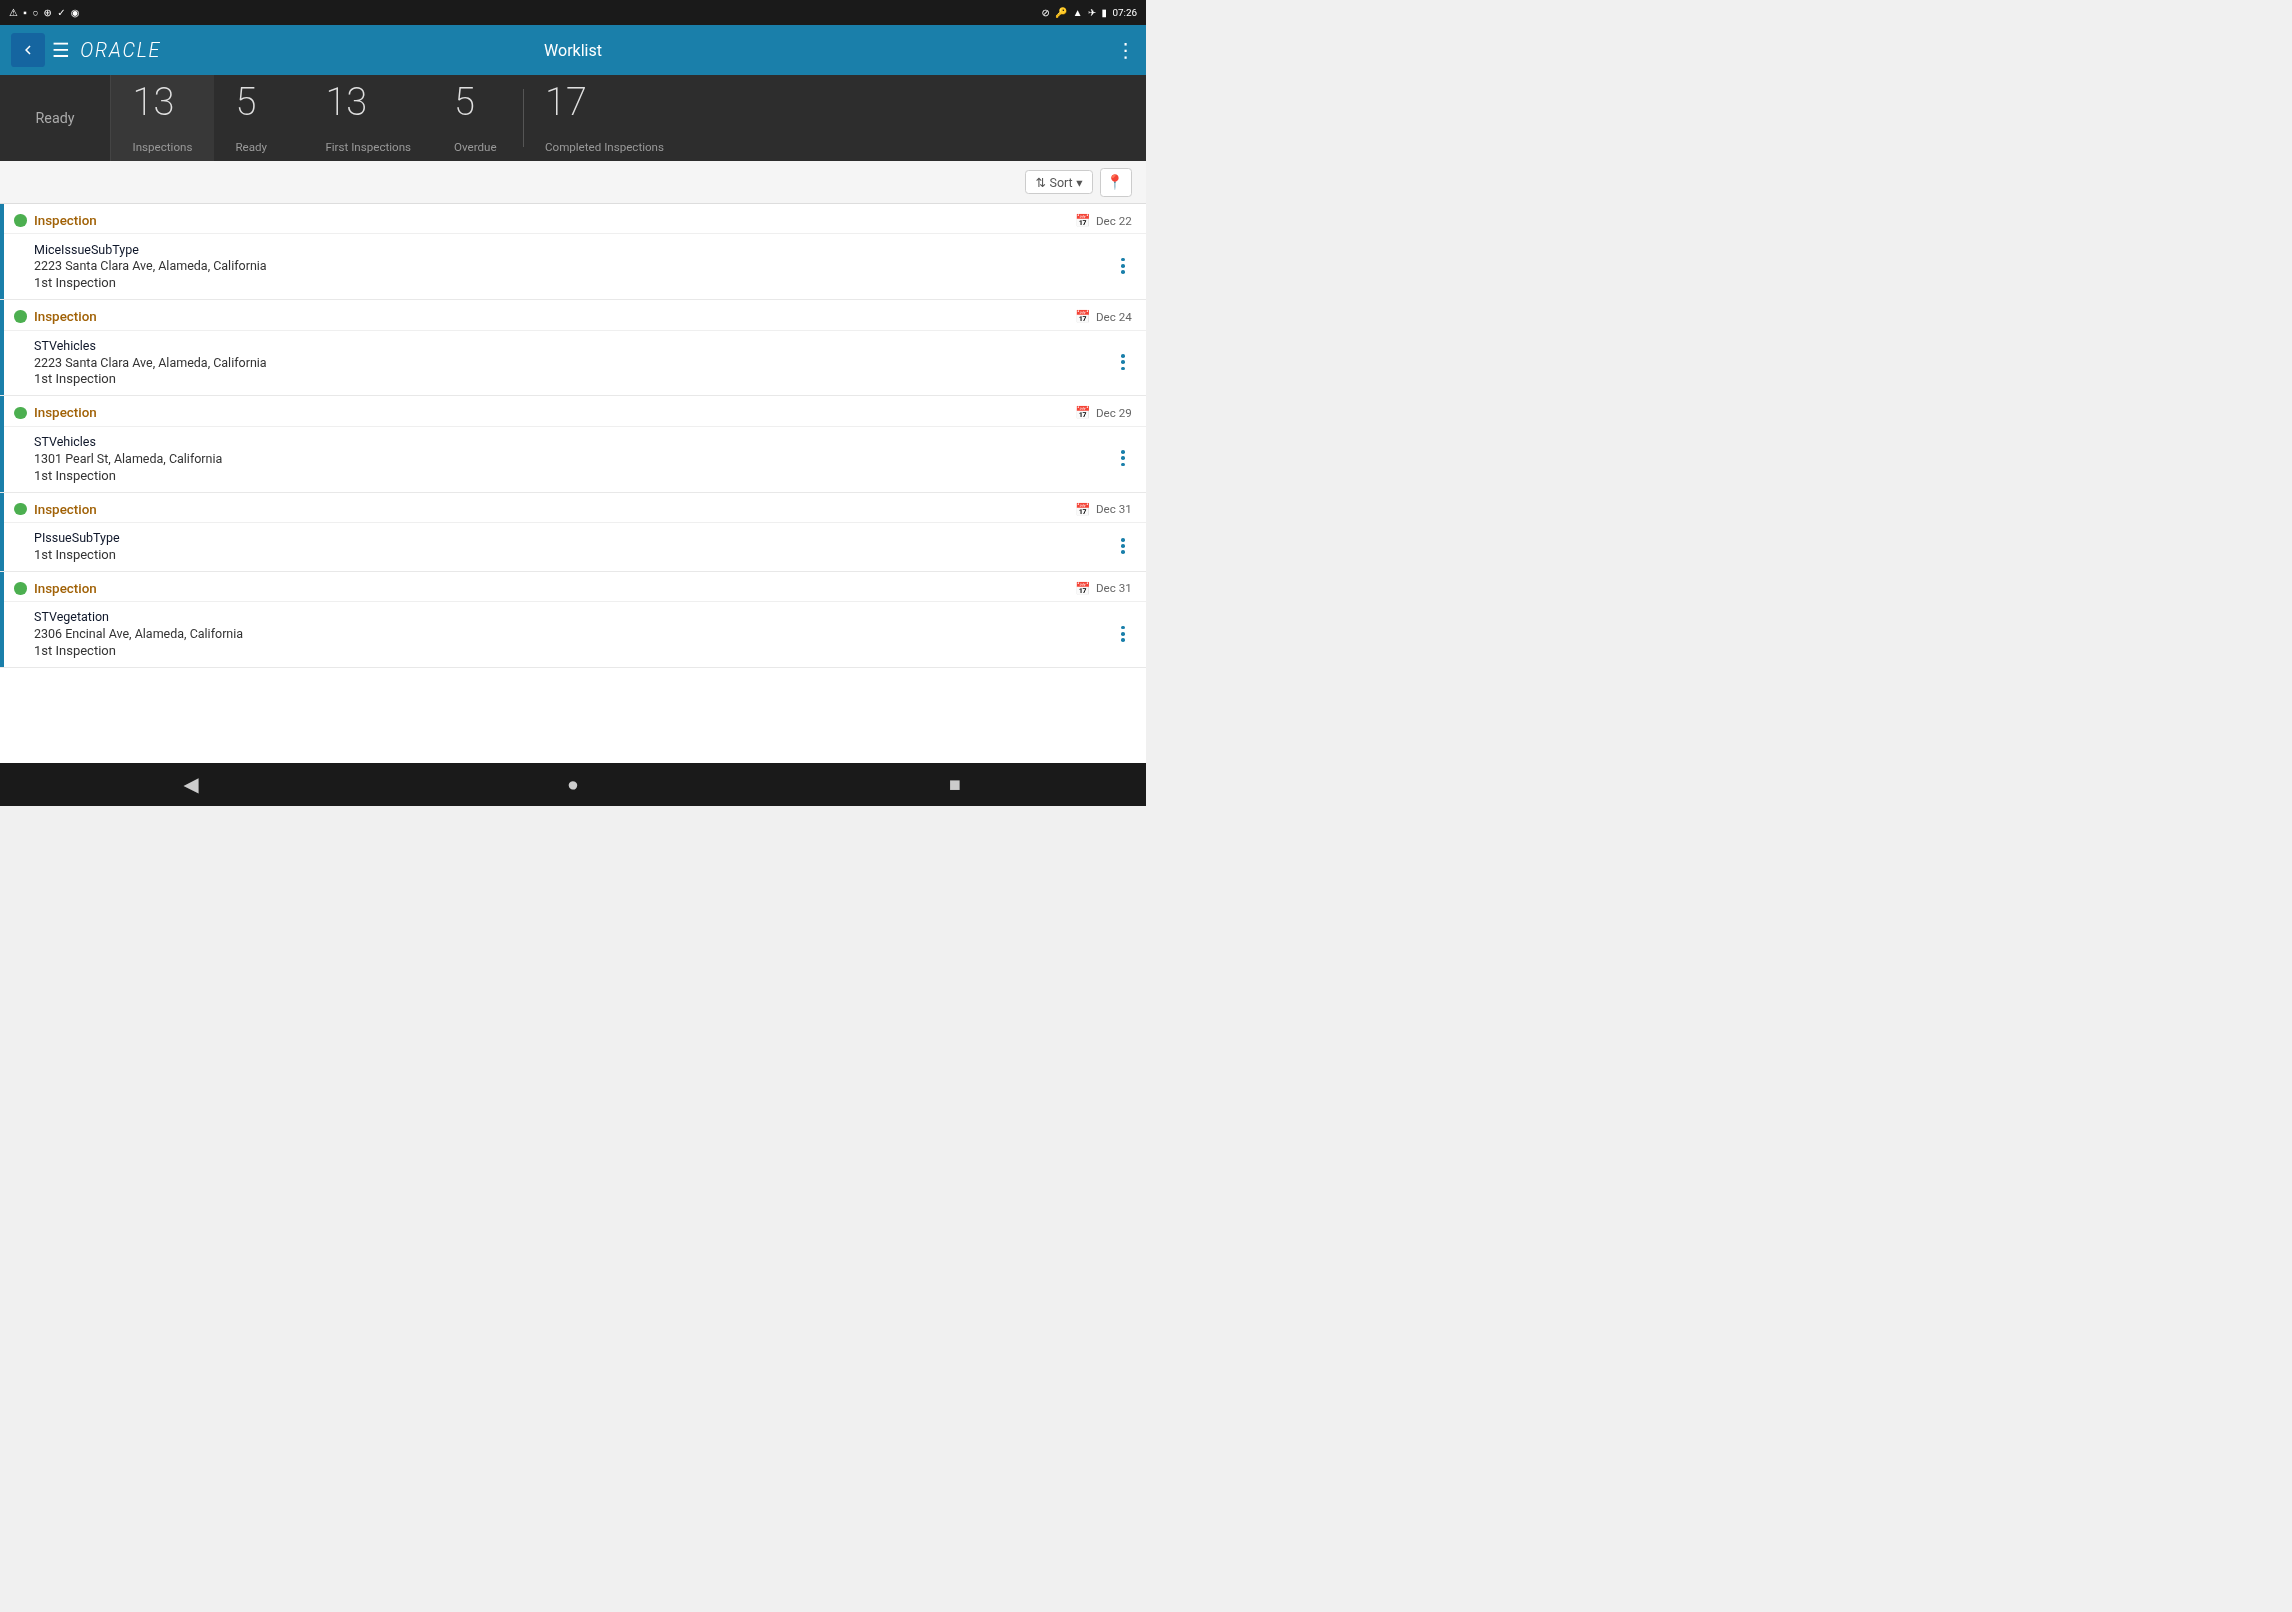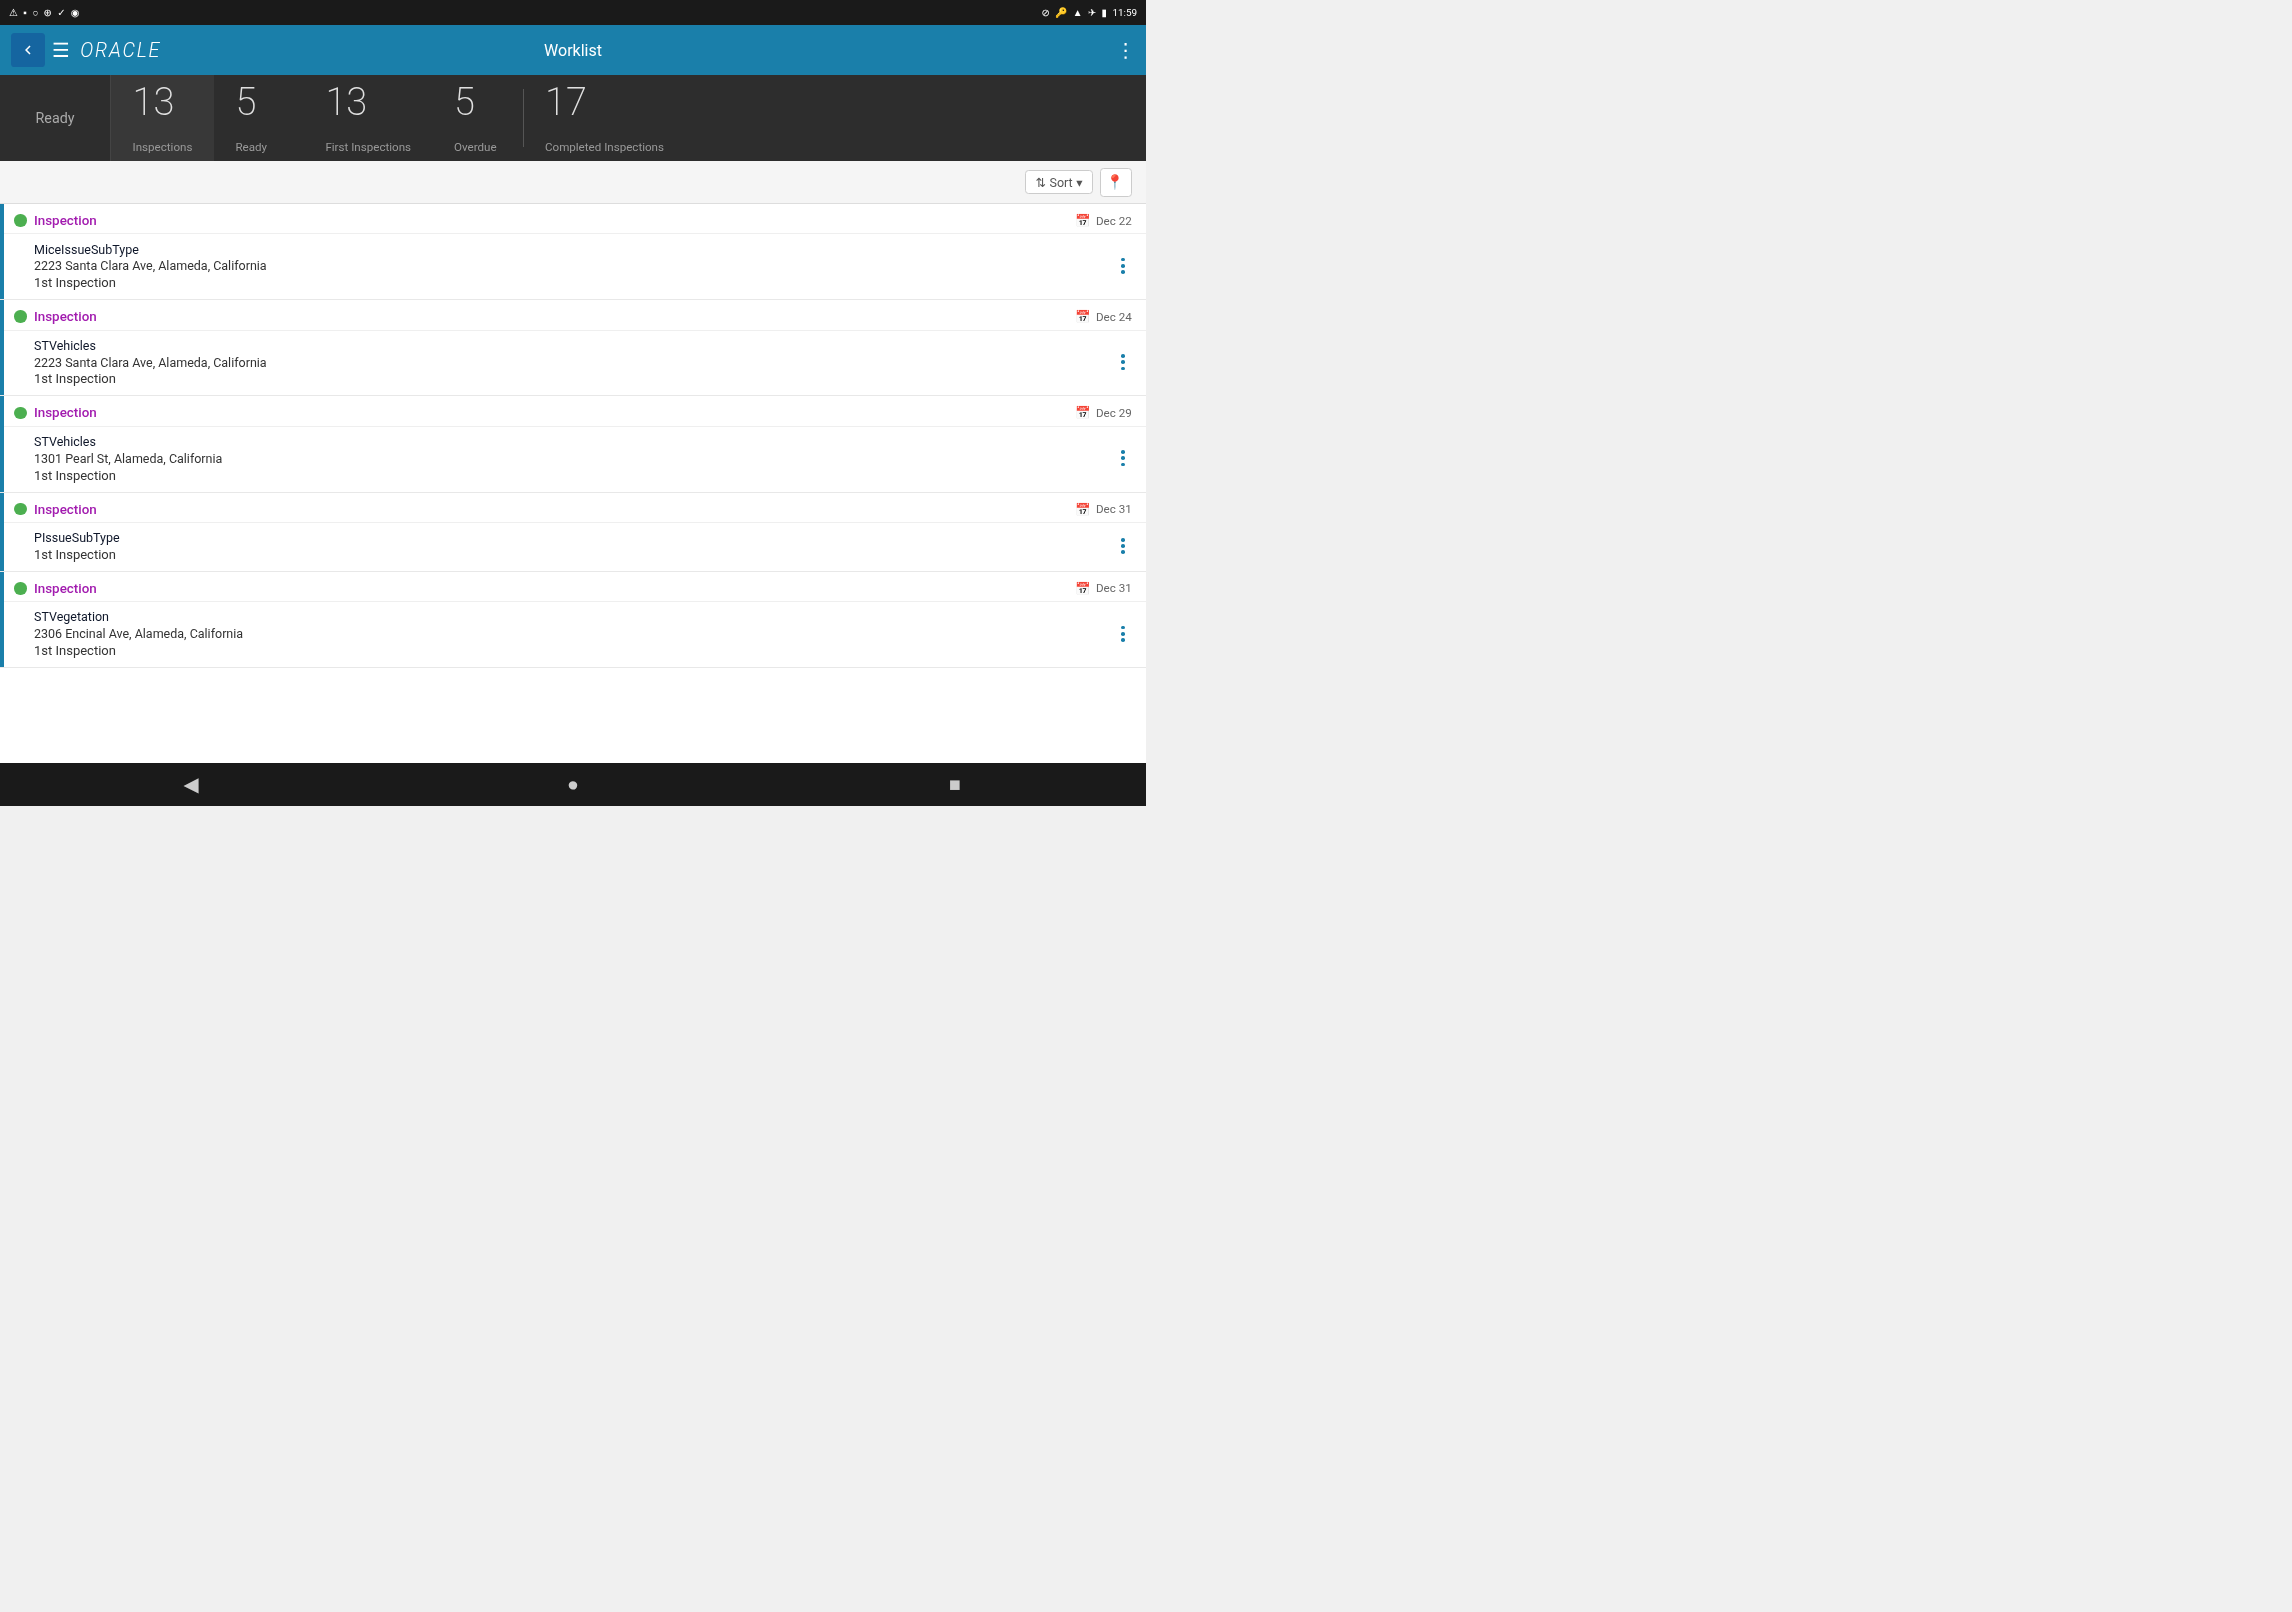--- a/index.html
+++ b/index.html
@@ -181,21 +181,21 @@
       gap: 7.2px;
     }
     .green-dot {
       width: 12.5px;
       height: 12.5px;
       border-radius: 50%;
       background: #4caf50;
       flex-shrink: 0;
     }
     .inspection-label {
-      color: #a21caf;
+      color: #a16207;
       font-size: 13.4px;
       font-weight: 500;
     }
     .date-row {
       display: flex;
       align-items: center;
       gap: 5.4px;
       color: #666;
       font-size: 11.6px;
     }
@@ -270,21 +270,21 @@
     <span>⊕</span>
     <span>✓</span>
     <span>◉</span>
   </div>
   <div class="status-bar-right">
     <span>⊘</span>
     <span>🔑</span>
     <span>▲</span>
     <span>✈</span>
     <span>▮</span>
-    <span>11:59</span>
+    <span>07:26</span>
   </div>
 </div>
 
 <div class="nav-bar">
   <div class="nav-back-btn">
     <svg viewBox="0 0 24 24">
       <path d="M15.41 7.41L14 6l-6 6 6 6 1.41-1.41L10.83 12z"></path>
     </svg>
   </div>
   <span class="nav-hamburger">☰</span>

